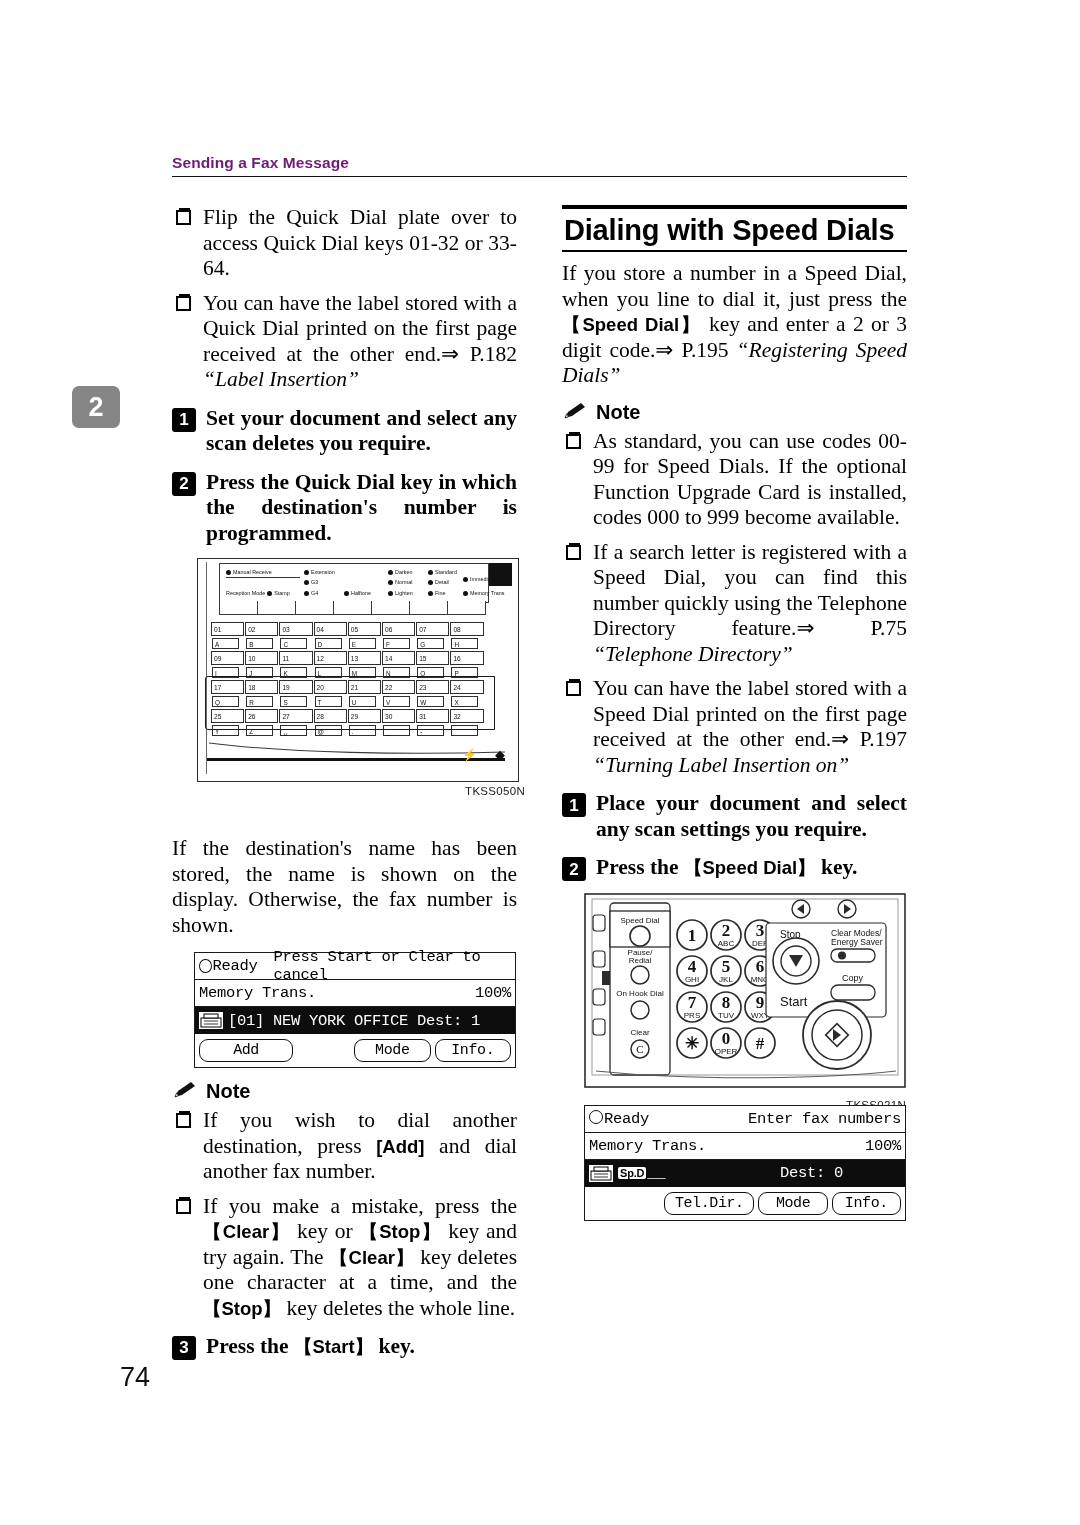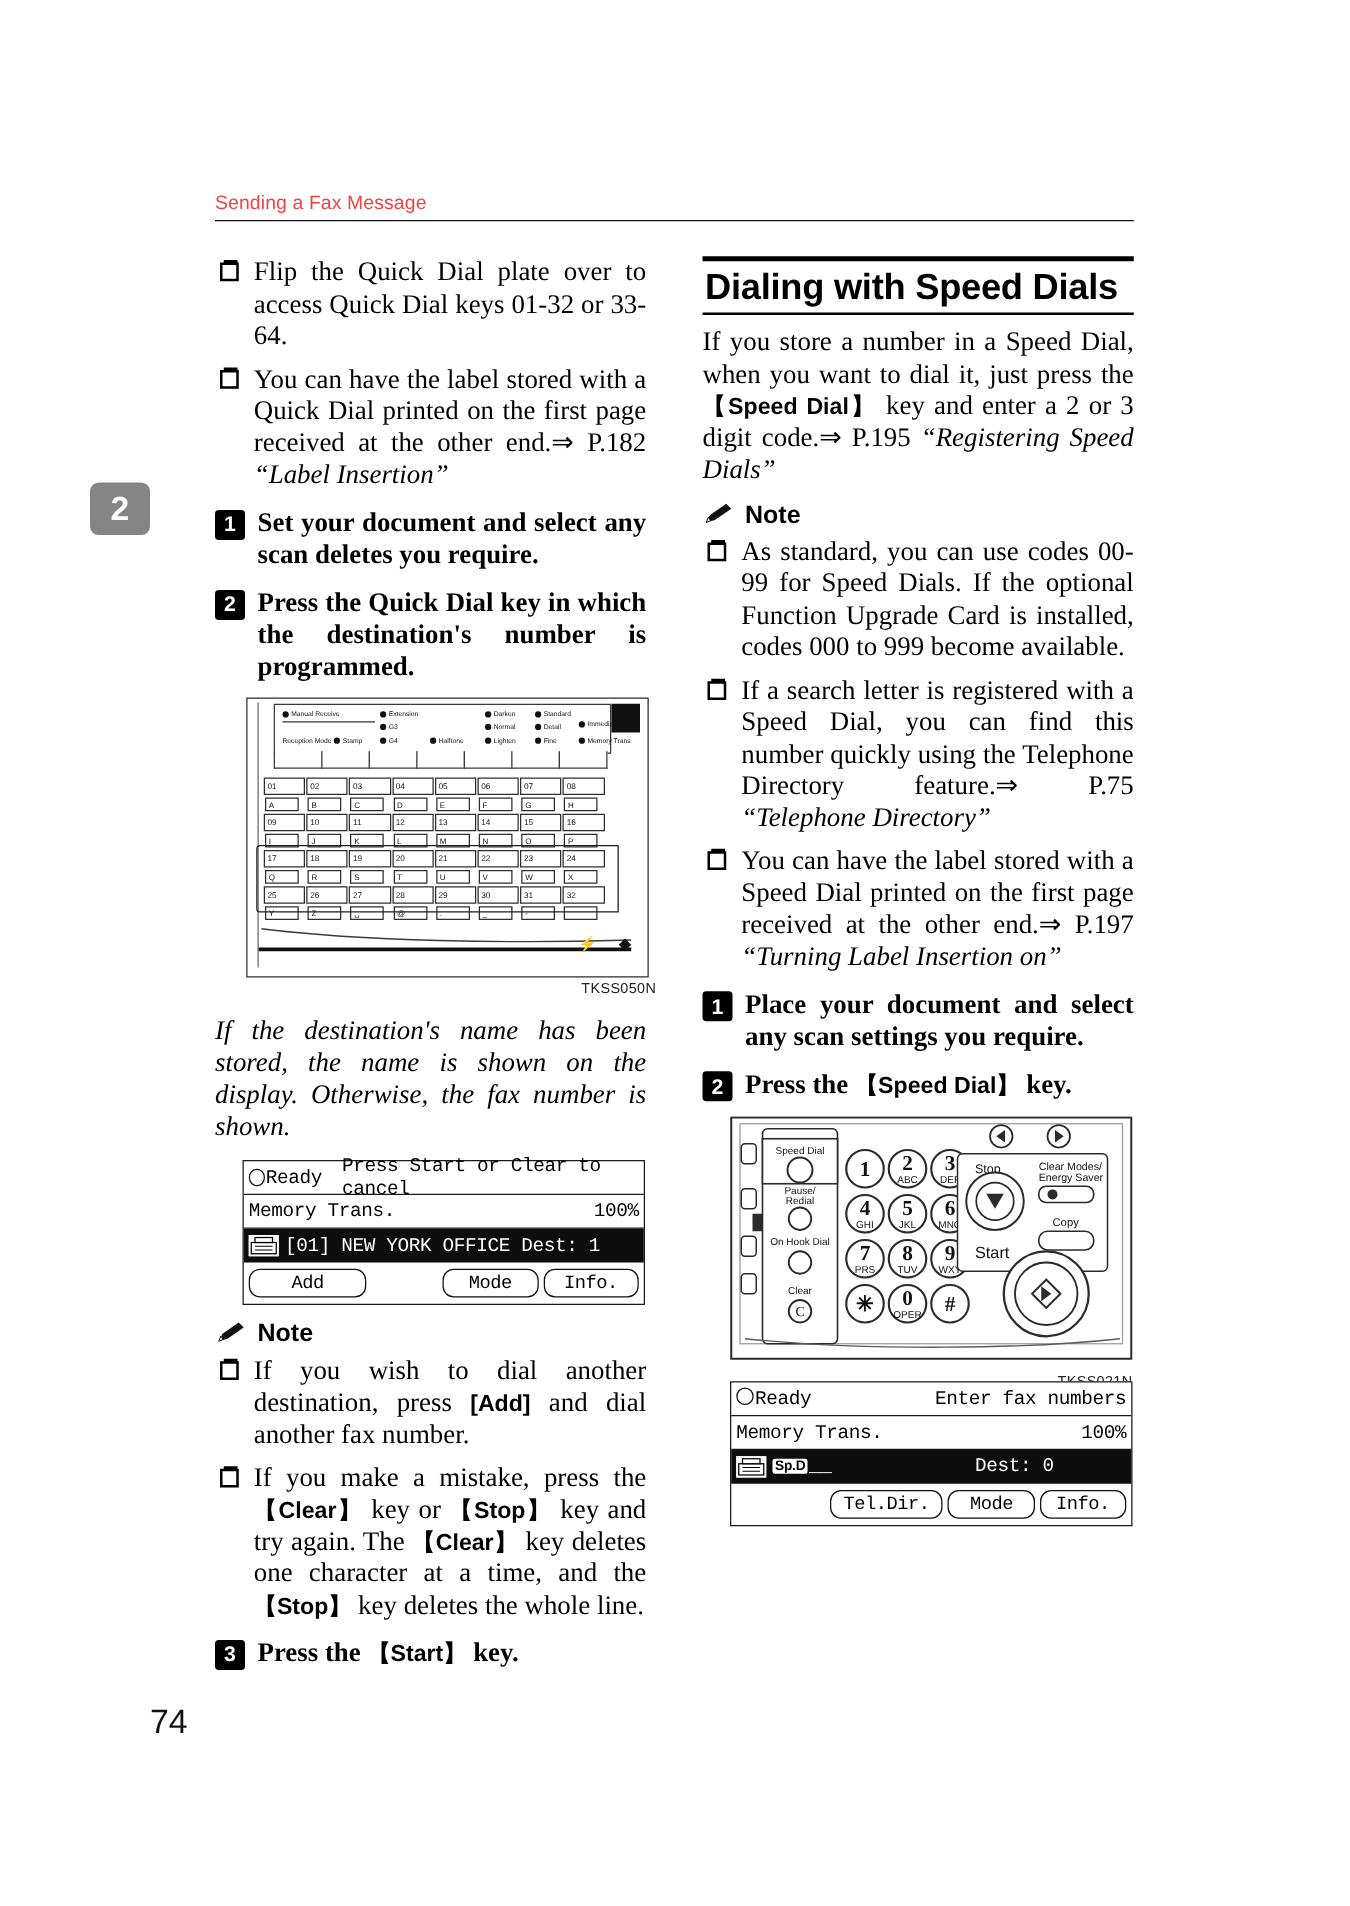--- a/index.html
+++ b/index.html
@@ -10,21 +10,21 @@
     color:#000;
     position:relative;
     overflow:hidden;
   }
   .page { position:absolute; left:0; top:0; width:1080px; height:1525px; }
 
   
   .runhead {
     position:absolute; left:172px; top:154px; width:735px;
     font-family:"Liberation Sans", sans-serif;
-    font-size:15.5px; letter-spacing:.1px; color:#ef4444;
+    font-size:15.5px; letter-spacing:.1px; color:#701a75;font-weight:bold;
   }
   .runhead-rule {
     position:absolute; left:172px; top:176px; width:735px; height:0;
     border-top:1.6px solid #111;
   }
 
   
   .chaptab {
     position:absolute; left:72px; top:386px; width:48px; height:42px;
     background:#858585; border-radius:7px;
@@ -394,21 +394,21 @@
       </svg>
       <div style="position:absolute; left:10px; top:200px; width:298px; height:8px; border-top:3px solid #111;"></div>
       <div class="qd-icons">
         <span style="font-size:12px;">⚡</span>
         <span style="margin-left:14px; font-size:13px;">◆</span>
       </div>
 
       <div class="figcap" style="position:absolute; right:-6px; top:225px;">TKSS050N</div>
     </div>
 
-    <div class="para" style="margin-top:26px;font-style:italic;">If the destination's name has been stored, the name is shown on the display. Otherwise, the fax number is shown.</div>
+    <div class="para" style="margin-top:50px;">If the destination's name has been stored, the name is shown on the display. Otherwise, the fax number is shown.</div>
 
     <div class="lcd" style="margin:14px 0 0 22px;">
       <div class="lcd-l1">
         <span class="ready-dot"></span>
           <span>Ready</span>
         <span style="margin-left:16px;">Press Start or Clear to cancel</span>
       </div>
       <div class="lcd-l2">
         <span>Memory Trans.</span>
         <span>100%</span>
@@ -456,21 +456,21 @@
     </div>
   </div>
 
   <div class="col col-right">
 
     <div class="sec-rule-top"></div>
     <div class="sec-title">Dialing with Speed Dials</div>
     <div class="sec-rule-bot"></div>
 
     <div class="para">
-      <span>If you store a number in a Speed Dial, when you want to dial it, just press the</span><span class="keycap">【<span>Speed Dial</span>】</span><span> key and enter a 2 or 3 digit code.⇒ P.195 </span><span class="ital">“Registering Speed Dials”</span>
+      <span>If you store a number in a Speed Dial, when you line to dial it, just press the</span><span class="keycap">【<span>Speed Dial</span>】</span><span> key and enter a 2 or 3 digit code.⇒ P.195 </span><span class="ital">“Registering Speed Dials”</span>
     </div>
 
     <div class="notehead">
       <svg class="pencil" viewBox="0 0 26 20">
         <path d="M3,17 L6,11 L19,2 L23,6 L10,15 Z" fill="#111"></path>
         <path d="M3,17 L6.5,15.5 L4.6,12.8 Z" fill="#fff" stroke="#111" stroke-width=".8"></path>
       </svg>
       <span>Note</span>
     </div>
 

